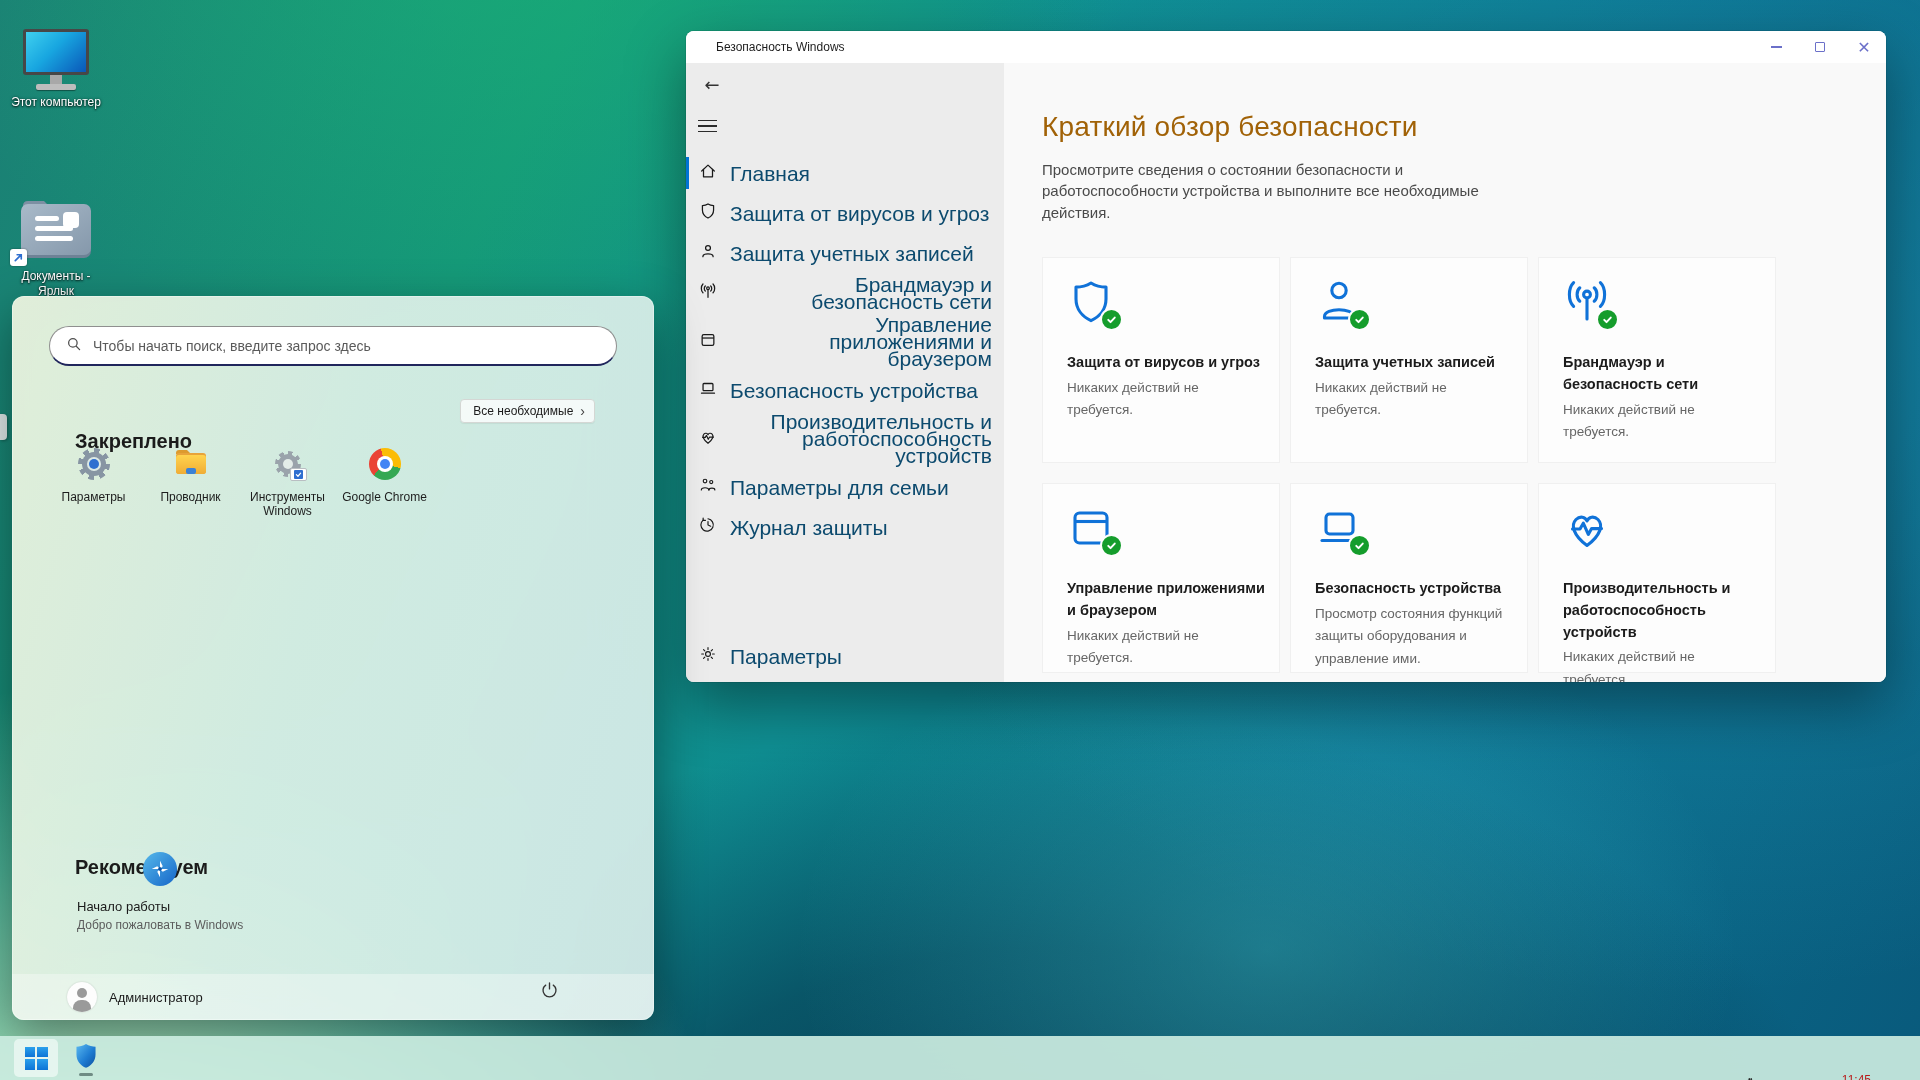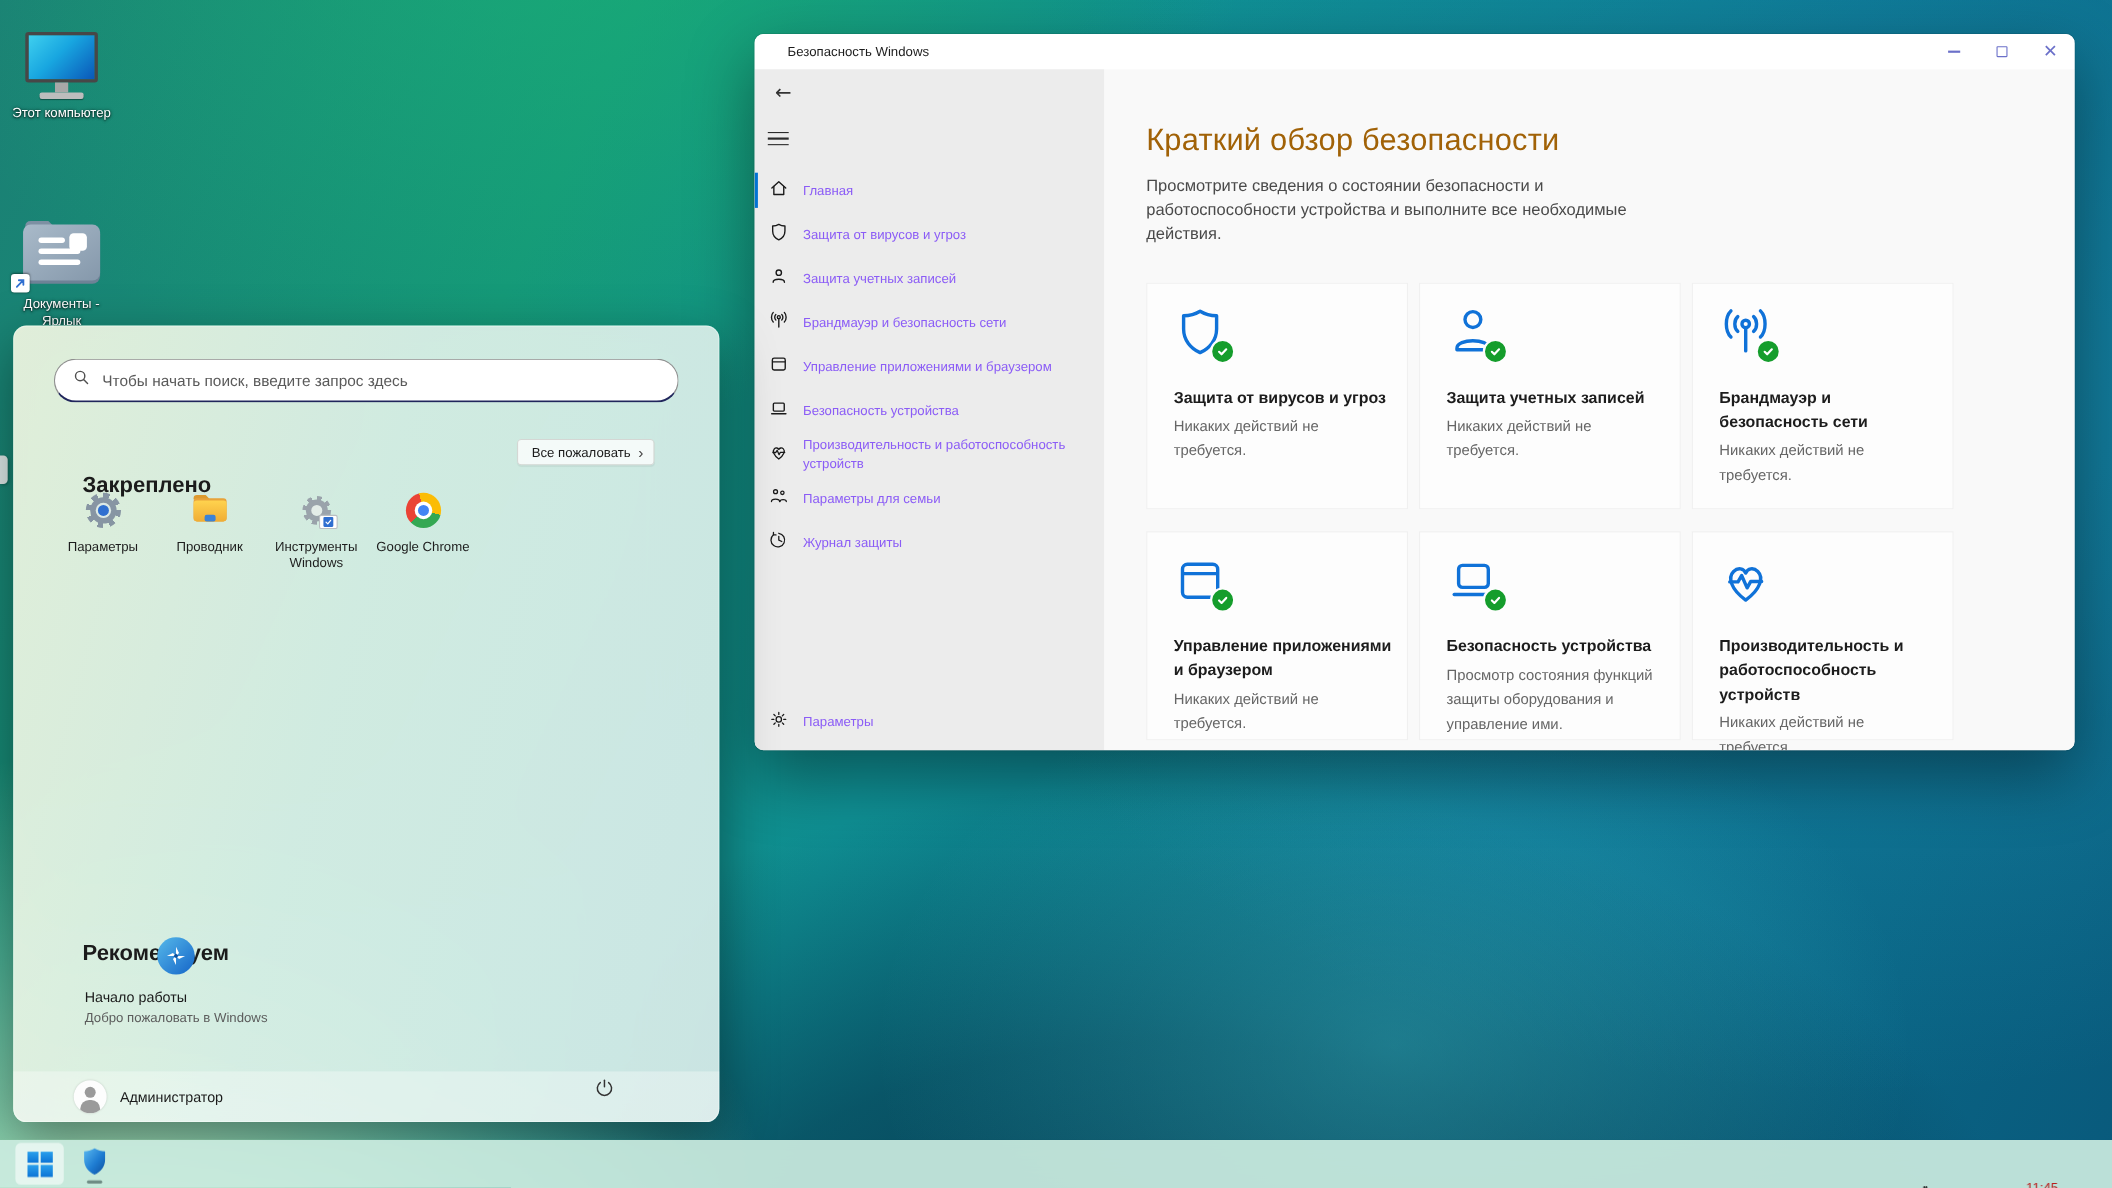--- a/index.html
+++ b/index.html
@@ -92,21 +92,21 @@
   .win-btn .max { width:10px; height:10px; border:1.5px solid #6b70c9; border-radius:1px; }
   .win-btn.close { font-size:16px; font-weight:400; }
   .win-body { display:flex; height:619px; }
   .sidebar { width:318px; background:#ececec; position:relative; flex:none; }
   .back-btn { position:absolute; left:10px; top:8px; width:32px; height:26px; display:flex; align-items:center; justify-content:center;
     font-size:18px; color:#333; font-family:"DejaVu Sans",sans-serif; }
   .hamburger { position:absolute; left:12px; top:52px; width:30px; height:22px; display:flex; flex-direction:column; justify-content:center; gap:4px; }
   .hamburger i { display:block; width:19px; height:1.6px; background:#2b2b2b; }
   .nav-list { position:absolute; left:0; top:90px; width:100%; }
   .nav-item { position:relative; min-height:40px; display:flex; align-items:center; gap:13px; padding:3px 10px 3px 13px; cursor:default; }
-  .nav-item .nlbl { font-size:12px; color:#8b5cf6; line-height:17px; max-width:262px; }
+  .nav-item .nlbl { font-size:21px; color:#0c4a6e; line-height:17px; max-width:262px;text-align:right; }
   .nav-item.selected::before { content:""; position:absolute; left:0; top:4px; bottom:4px; width:3px; background:#0273d4; }
   .nav-item svg { flex:none; }
   .nav-footer { position:absolute; left:0; bottom:6px; width:100%; }
   .sec-main { flex:1; background:#f9f9f9; position:relative; }
   .sec-heading { position:absolute; left:38px; top:48px; font-size:28px; font-weight:400; color:#a16207; letter-spacing:.2px; }
   .sec-desc { position:absolute; left:38px; top:96px; width:445px; font-size:15px; color:#4a4a4a; line-height:1.42; }
   .cards { position:absolute; left:38px; top:194px; display:grid; grid-template-columns:repeat(3,238px); grid-template-rows:206px 190px; gap:20px 10px; }
   .card { background:#fdfdfd; border:1px solid #f0f0f0; padding:20px 14px 16px 24px; }
   .card .icwrap { position:relative; width:48px; height:48px; margin-bottom:26px; }
   .badge { position:absolute; right:-8px; bottom:-5px; width:23px; height:23px; border-radius:50%; background:#159d2c; border:2.5px solid #fdfdfd;
@@ -421,21 +421,21 @@
         <svg width="16" height="16" viewBox="0 0 20 20" fill="none" stroke="#4f4f4f" stroke-width="1.6" stroke-linecap="round">
           <circle cx="8.6" cy="8.6" r="5.3"></circle>
             <path d="M12.8 12.8 L17 17"></path>
           </svg>
       </span>
       <input type="text" placeholder="Чтобы начать поиск, введите запрос здесь" style="">
     </div>
 
     <div class="sm-section-title" style="left:63px; top:102px;">Закреплено</div>
     <div class="all-apps-btn">
-      <span>Все пожаловать</span>
+      <span>Все необходимые</span>
       <span class="chev">›</span>
     </div>
 
     <div class="pinned-grid">
       <div class="pin-app">
         <div class="ic">
             <span class="gear-big">
               <span class="hub"></span>
             </span>
           </div>

